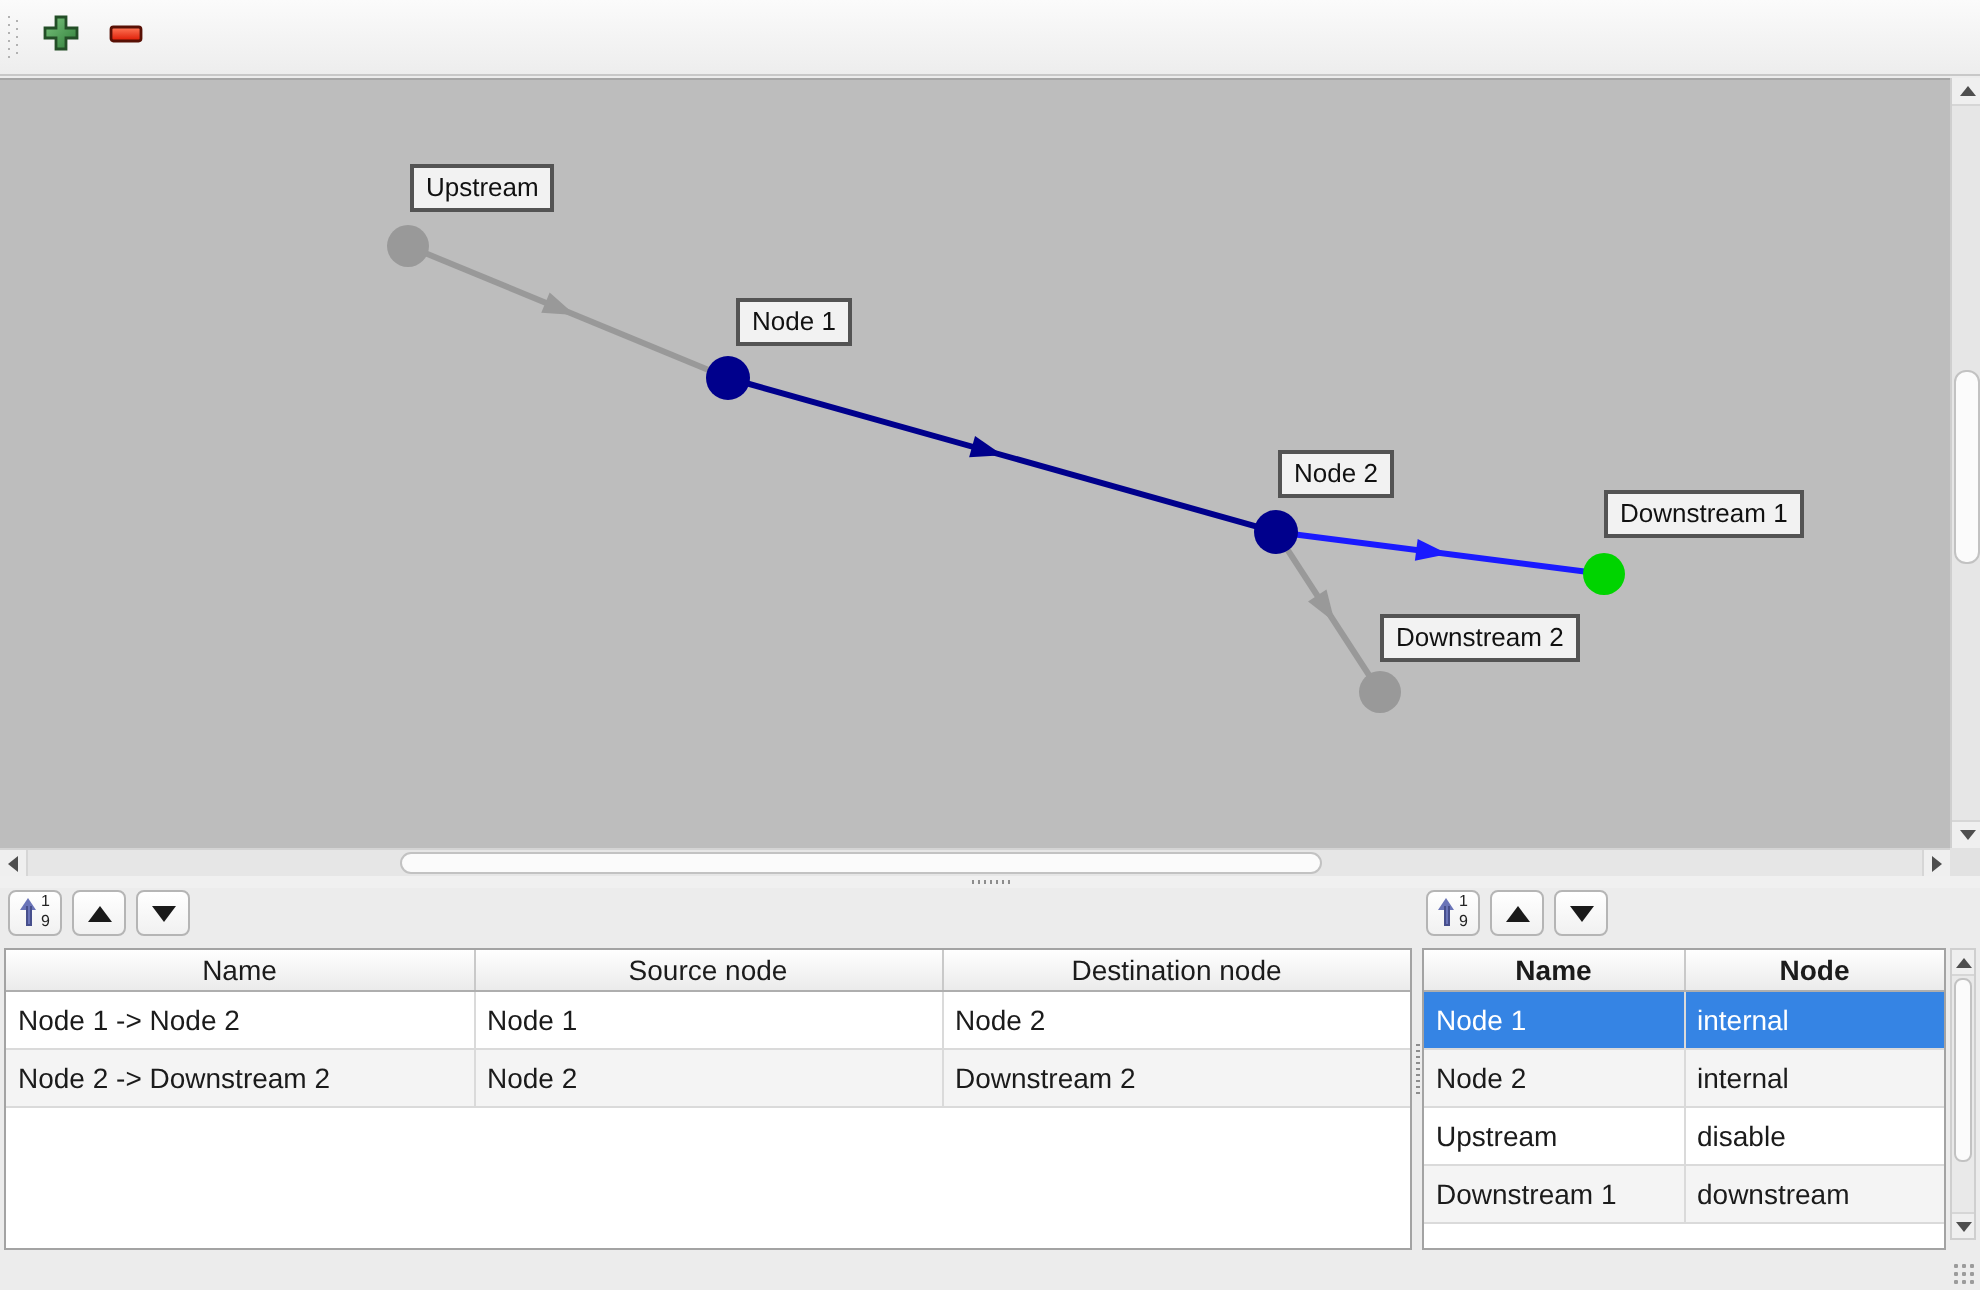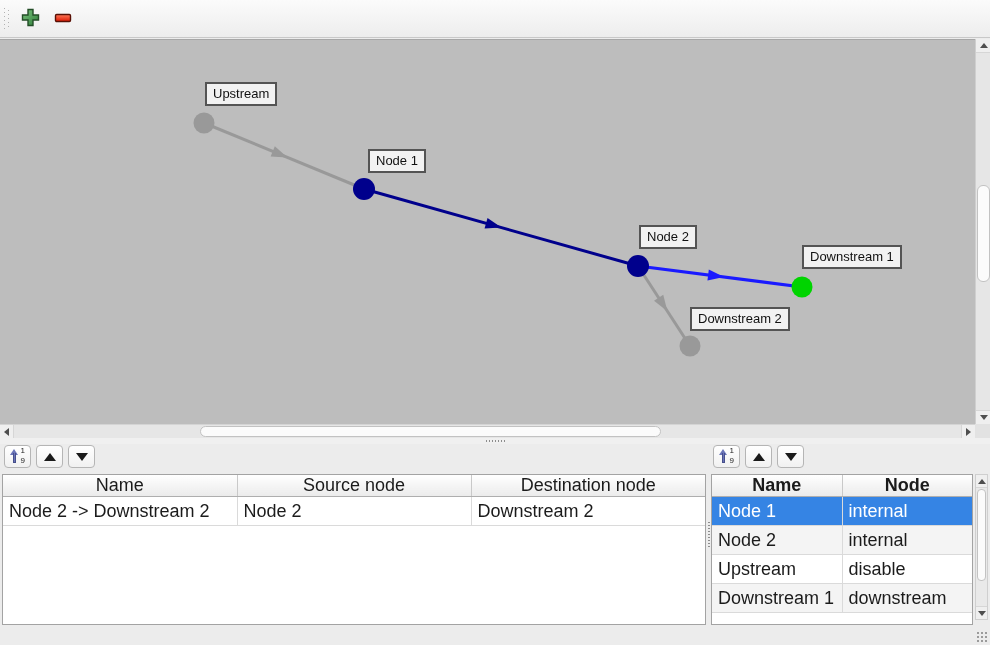--- a/index.html
+++ b/index.html
@@ -68,21 +68,21 @@
   .sort-icon .shaft { position:absolute; left:3px; top:4px; width:3px; height:10px; background:#6a74b8; border:1px solid #474f8c; border-top:none; }
   .sort-icon .head { position:absolute; left:0; top:0; width:0; height:0;
     border-left:4.5px solid transparent; border-right:4.5px solid transparent; border-bottom:6px solid #6a74b8; }
   .sort-icon .d1 { position:absolute; right:0; top:-2px; font-size:8px; color:#222; line-height:8px; }
   .sort-icon .d9 { position:absolute; right:0; bottom:-1px; font-size:8px; color:#222; line-height:8px; }
 
   
   .tbl-wrap { position:absolute; top:474px; background:#ffffff; border:1px solid #a3a3a3; }
   .tbl-wrap.left { left:2px; width:704px; height:151px; }
   .tbl-wrap.right { left:711px; width:262px; height:151px; }
-  table { border-collapse:collapse; table-layout:fixed; width:100%; font-size:18px; color:#1b1b1b; }
+  table { border-collapse:collapse; table-layout:fixed; width:100%; font-size:14px; color:#1b1b1b; }
   th { font-weight:normal; height:20px; background:linear-gradient(#ffffff,#ebebeb);
     border-right:1px solid #c9c9c9; border-bottom:1px solid #aeaeae; text-align:center; padding:0 4px; cursor:pointer; }
   th:last-child { border-right:none; }
   .bold-head th { font-weight:bold; }
   td { height:29px; padding:0 6px; border-right:1px solid #dadada; border-bottom:1px solid #dadada;
     white-space:nowrap; overflow:hidden; }
   td:last-child { border-right:none; }
   tbody tr:nth-child(even) td { background:#f4f4f4; }
   tbody tr.selected td { background:#3584e4; color:#ffffff; }
 
@@ -214,20 +214,25 @@
     <table id="edge-table">
       <thead>
           <tr>
             <th>Name</th>
             <th>Source node</th>
             <th>Destination node</th>
           </tr>
         </thead>
       <tbody>
           <tr>
+            <td>Node 1 -&gt; Node 2</td>
+            <td>Node 1</td>
+            <td>Node 2</td>
+          </tr>
+          <tr>
             <td>Node 2 -&gt; Downstream 2</td>
             <td>Node 2</td>
             <td>Downstream 2</td>
           </tr>
         </tbody>
     </table>
   </div>
 
   <div class="vsplit">
       <div class="dots"></div>

